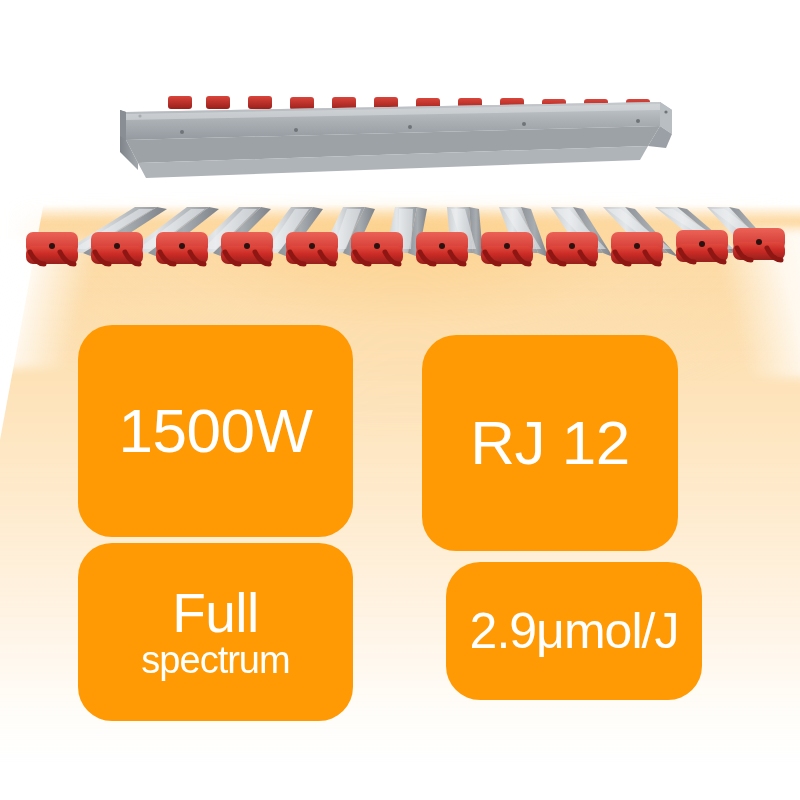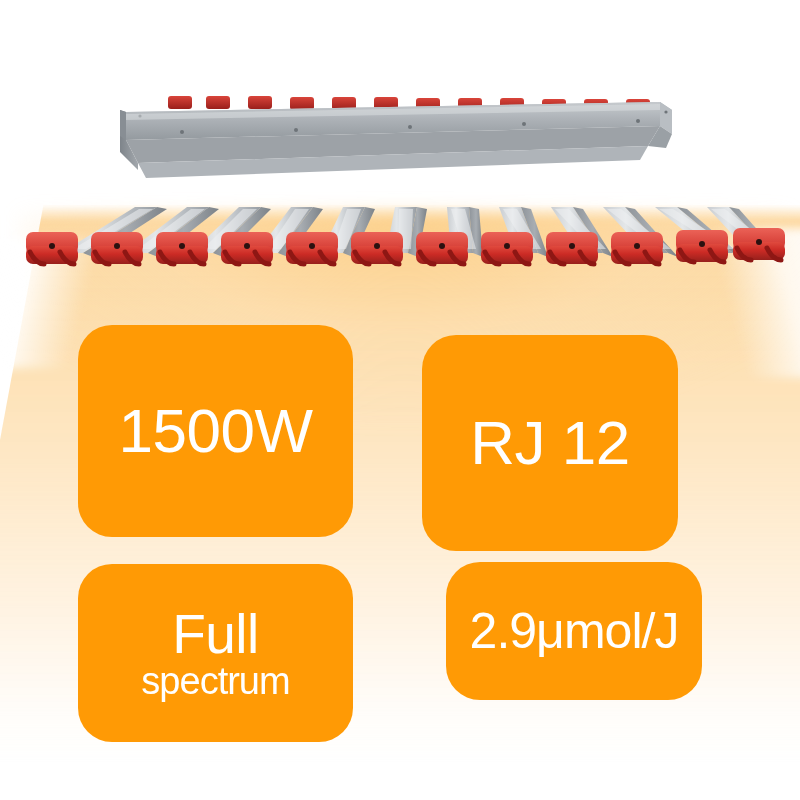--- a/index.html
+++ b/index.html
@@ -110,21 +110,21 @@
     text-align: center;
     font-weight: normal;
     line-height: 1.02;
     letter-spacing: -0.5px;
     box-sizing: border-box;
   }
   .badge span { display: block; white-space: nowrap; }
 
   #badge-power   { left: 78px;  top: 325px; width: 275px; height: 212px; font-size: 62px; }
   #badge-port    { left: 422px; top: 325px; width: 256px; height: 216px; font-size: 62px; margin-top: 10px; }
-  #badge-spectrum{ left: 78px;  top: 564px; width: 275px; height: 178px; font-size: 55px; }
+  #badge-spectrum{ left: 78px;  top: 543px; width: 275px; height: 178px; font-size: 55px; }
   #badge-ppe     { left: 446px; top: 562px; width: 256px; height: 138px; font-size: 55px; }
 
   #badge-power  span { font-size: 62px; }
   #badge-port   span { font-size: 62px; }
   #badge-spectrum .l1 { font-size: 55px; }
   #badge-spectrum .l2 { font-size: 38px; letter-spacing: -1px; }
   #badge-ppe    span { font-size: 50px; letter-spacing: -1px; }
 
   
   .badge .stack {

